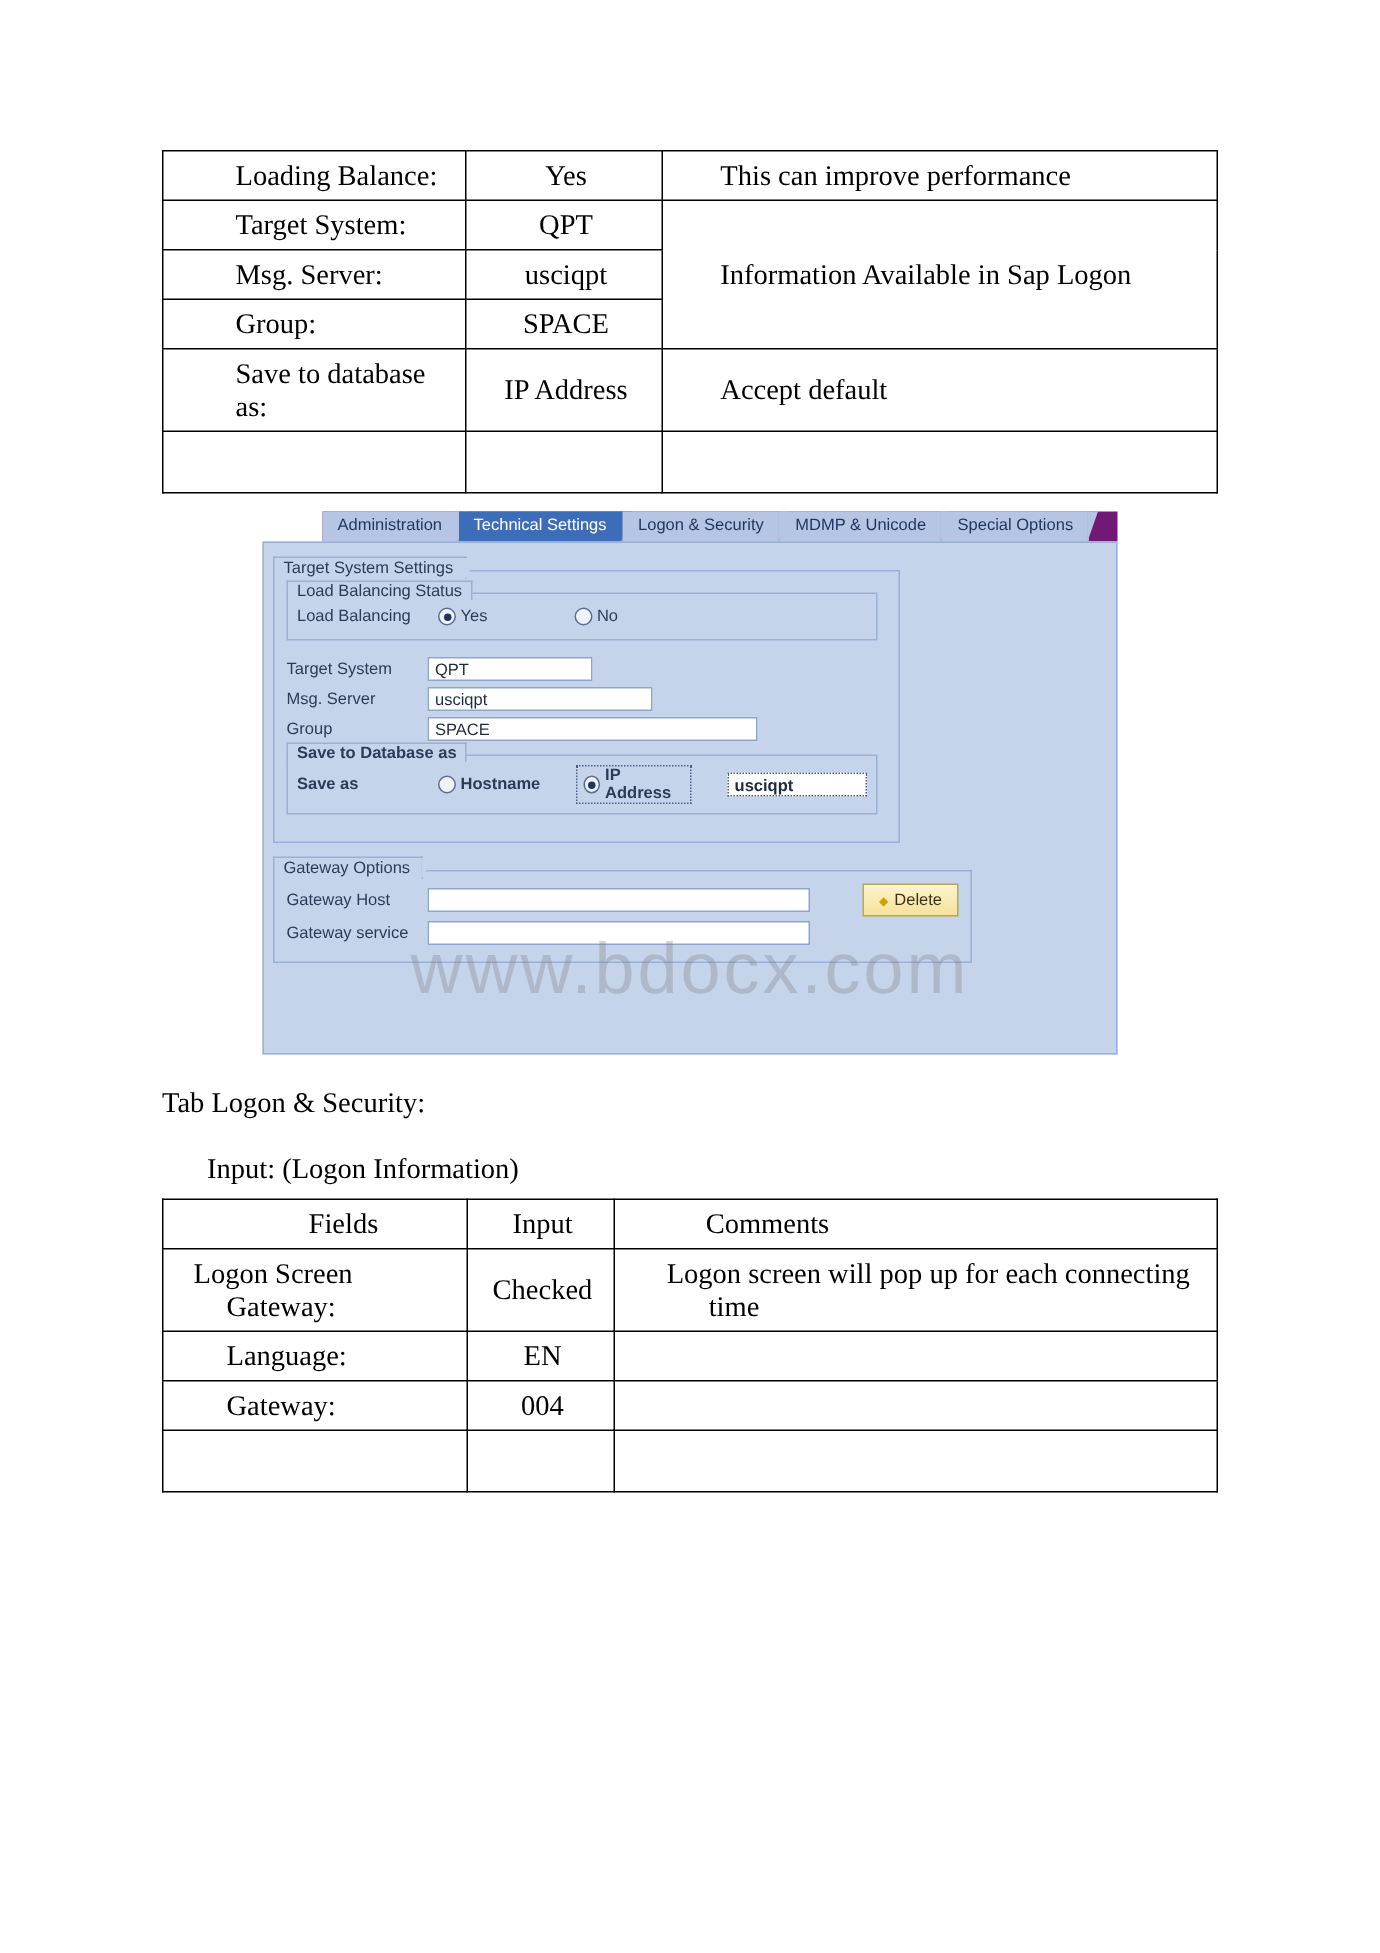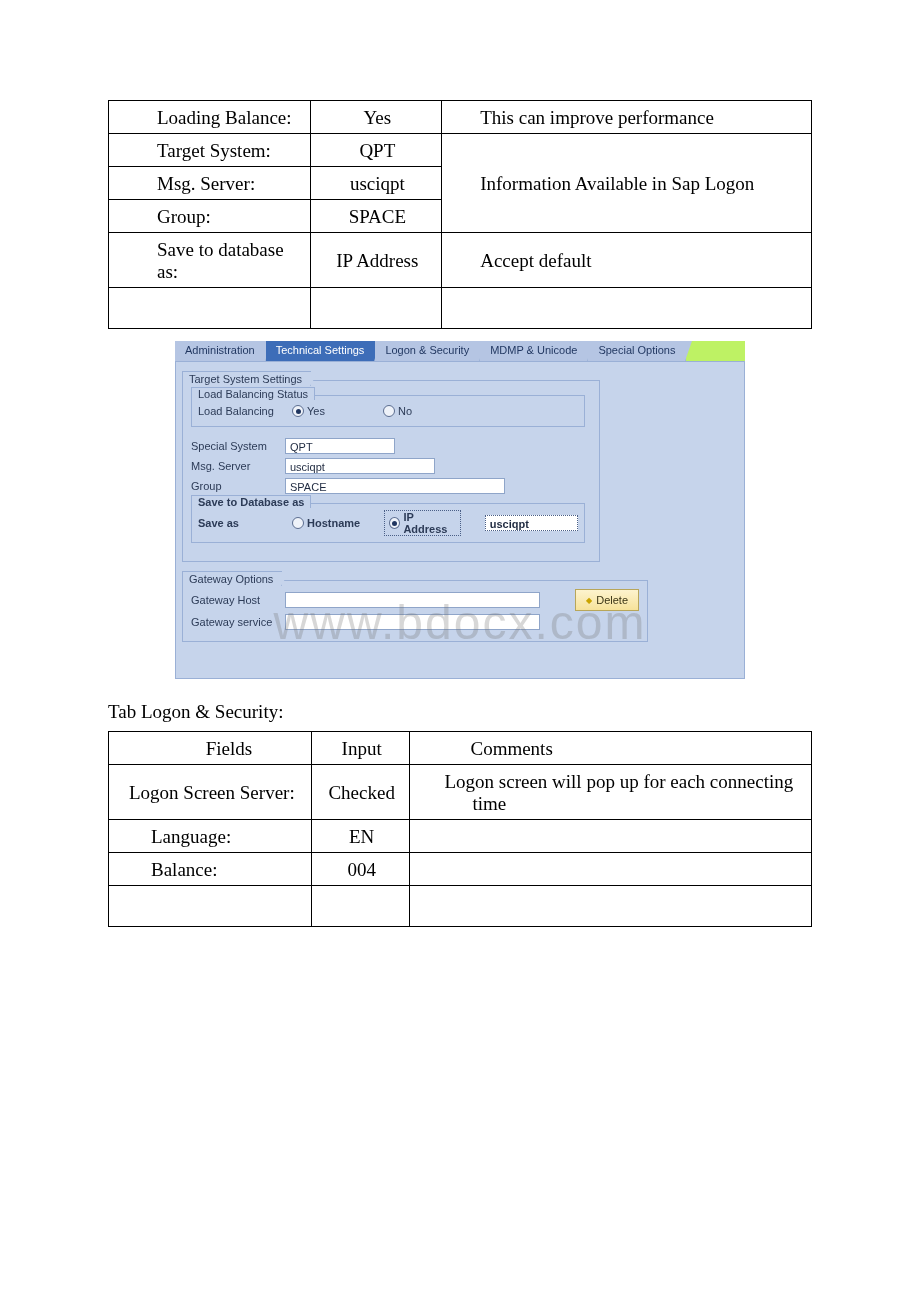--- a/index.html
+++ b/index.html
@@ -45,22 +45,23 @@
   .sap-wrap {
     width: 570px;
     margin: 12px auto 6px auto;
     position: relative;
     font-family: Arial, Helvetica, sans-serif;
     font-size: 11px;
     color: #2c3b57;
   }
   .tabs {
     display: flex;
-    background: #bef264;
+    background: #701a75;
     height: 20px;
+    margin-left: 40px;
   }
   .tab {
     flex: 0 0 auto;
     padding: 3px 10px 0 10px;
     font-size: 11px;
     color: #1f355f;
     background: #b5c5e3;
     border-right: 1px solid #9cb2d7;
     position: relative;
     height: 17px;
@@ -76,21 +77,21 @@
     right: -7px; top: 0;
     width: 0; height: 0;
     border-bottom: 20px solid transparent;
     border-left: 7px solid #b5c5e3;
   }
   .tab.active::after { border-left-color: #3d6db8; }
 
   .sap-body {
     background: #c6d4eb;
     border: 1px solid #9ab0d6;
-    padding: 18px 6px 18px 6px;
+    padding: 18px 6px 42px 6px;
     position: relative;
   }
 
   
   .group {
     border: 1px solid #9ab0d6;
     margin: 0 0 18px 0;
     padding: 6px 8px 8px 8px;
     background: #c6d4eb;
     position: relative;
@@ -261,21 +262,21 @@
             </span>
             <span style="width:30px;"></span>
             <span class="radio">
               <span class="dot"></span>
               <span>No</span>
             </span>
           </div>
         </div>
 
         <div class="row">
-          <span class="lbl">Special System</span>
+          <span class="lbl">Target System</span>
           <span class="inp w110">QPT</span>
         </div>
         <div class="row">
           <span class="lbl">Msg. Server</span>
           <span class="inp w150">usciqpt</span>
         </div>
         <div class="row">
           <span class="lbl">Group</span>
           <span class="inp w220">SPACE</span>
         </div>
@@ -311,42 +312,43 @@
           <span class="lbl">Gateway service</span>
           <span class="inp" style="width:255px;"></span>
         </div>
       </div>
 
       <div class="watermark">www.bdocx.com</div>
     </div>
   </div>
 
   <div class="para">Tab Logon &amp; Security:</div>
+  <div class="para indent1">Input: (Logon Information)</div>
 
   <table class="doc-table doc-table2">
     <tbody>
         <tr>
       <td class="col-field pad-field2 th-cell">Fields</td>
       <td class="col-input th-cell">Input</td>
       <td class="col-comm  th-cell" style="text-align:left;padding-left:60px;">Comments</td>
     </tr>
     <tr class="tall">
-      <td class="col-field hang">Logon Screen Server:</td>
+      <td class="col-field hang">Logon Screen Gateway:</td>
       <td class="col-input">Checked</td>
       <td class="col-comm" style="padding-left:34px;text-indent:-0px;">
         <span style="display:block;padding-left:28px;text-indent:-28px;">Logon screen will pop up for each connecting time</span>
       </td>
     </tr>
     <tr>
       <td class="col-field pad-field2">Language:</td>
       <td class="col-input">EN</td>
       <td class="col-comm"></td>
     </tr>
     <tr>
-      <td class="col-field pad-field2">Balance:</td>
+      <td class="col-field pad-field2">Gateway:</td>
       <td class="col-input">004</td>
       <td class="col-comm"></td>
     </tr>
     <tr class="empty-row">
       <td class="col-field"></td>
       <td class="col-input"></td>
       <td class="col-comm"></td>
     </tr>
   </tbody>
     </table>

